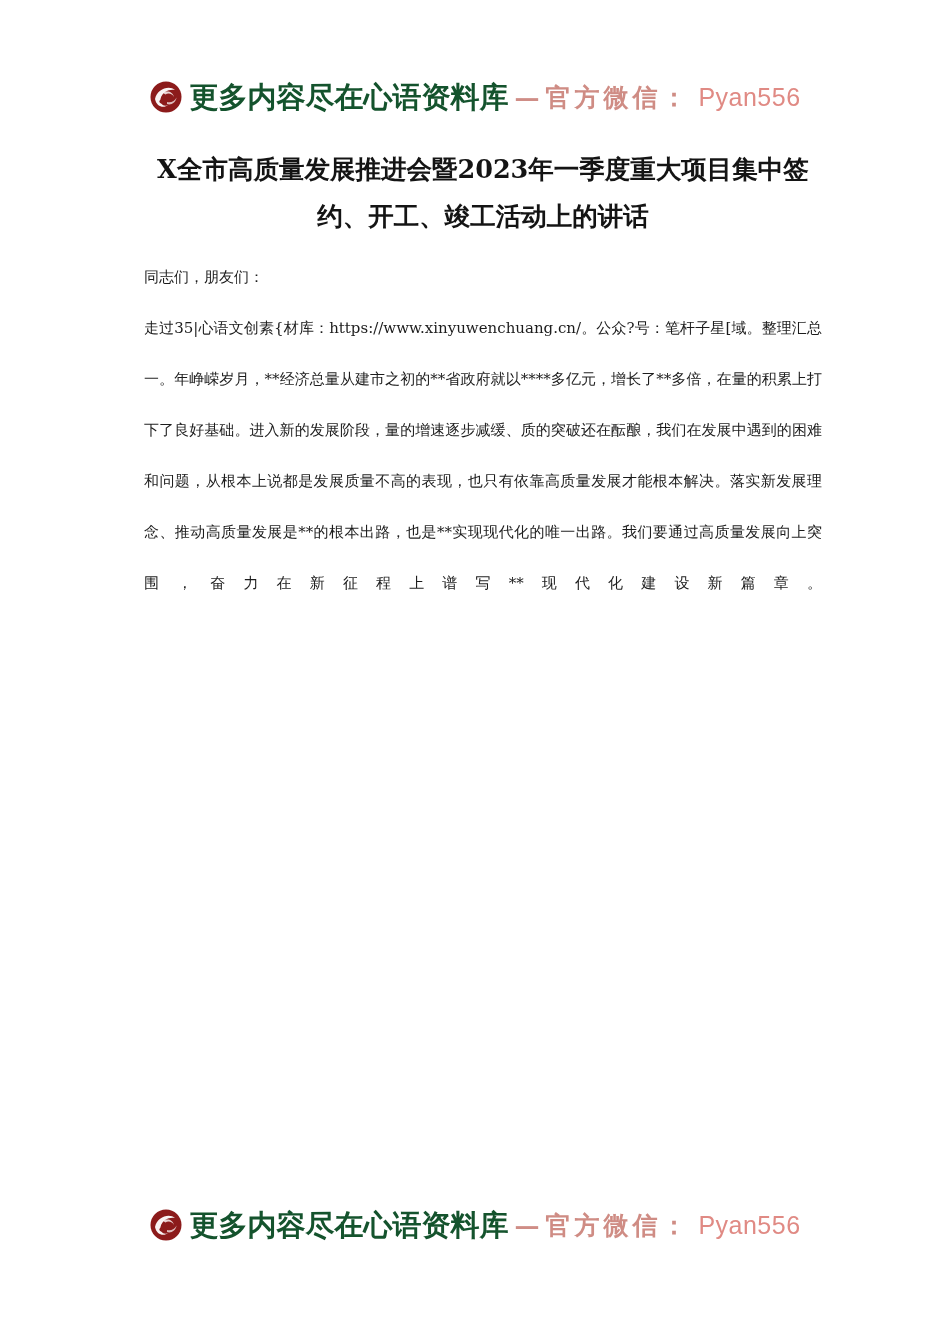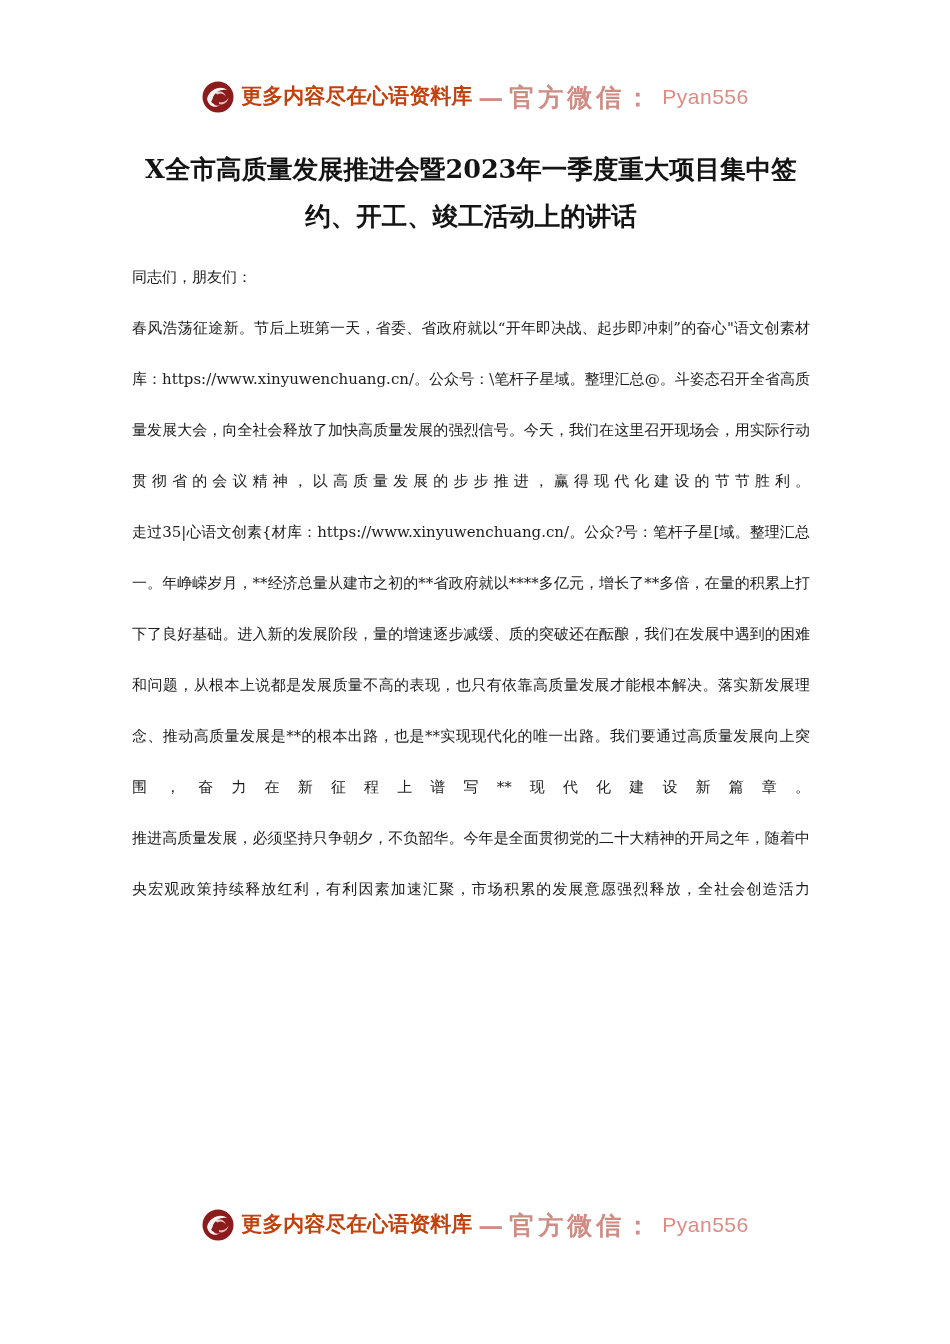--- a/index.html
+++ b/index.html
@@ -39,53 +39,53 @@
   .wm-logo {
     width: 34px;
     height: 34px;
     flex: 0 0 34px;
     position: relative;
     display: inline-block;
   }
   .wm-logo svg { display: block; width: 34px; height: 34px; }
 
   .wm-cn {
-    font-family: Liberation Mono, monospace;
+    font-family: Liberation Serif, serif;
     font-weight: 700;
-    font-size: 21px;
+    font-size: 29px;
     letter-spacing: 0px;
     line-height: 1;
-    color: #c2410c;
+    color: #14532d;
   }
   .wm-dash {
     font-family: "DejaVu Serif", serif;
     font-weight: 700;
     font-size: 25px;
     color: #cf8d86;
   }
   .wm-cn2 {
     font-family: "DejaVu Serif", "Liberation Serif", serif;
     font-weight: 700;
     font-size: 25px;
     letter-spacing: 4px;
     color: #cf8c84;
   }
   .wm-id {
     font-family: "Liberation Sans", "DejaVu Sans", sans-serif;
-    font-size: 21px;
+    font-size: 25px;
     font-weight: 400;
     color: #e08a84;
     letter-spacing: 0.5px;
     margin-left: 2px;
   }
 
   
   .doc {
     position: absolute;
-    left: 132px;
+    left: 144px;
     top: 146px;
     width: 678px;
   }
 
   .doc-title {
     font-family: "DejaVu Serif", "Liberation Serif", serif;
     font-weight: 700;
     font-size: 25.5px;
     line-height: 47px;
     text-align: center;
@@ -128,25 +128,23 @@
     <span class="wm-cn2">官方微信：</span>
     <span class="wm-id">Pyan556</span>
   </div>
 
   <div class="doc">
 
     <h1 class="doc-title">X全市高质量发展推进会暨2023年一季度重大项目集中签约、开工、竣工活动上的讲话</h1>
 
     <p class="para">同志们，朋友们：</p>
 
-    <p class="para last-justify">春风浩荡征途新。节后上班第一天，省委、省政府就以“开年即决战、起步即冲刺”的奋心"语文创素材库：https://www.xinyuwenchuang.cn/。公众号：\笔杆子星域。整理汇总@。斗姿态召开全省高质量发展大会，向全社会释放了加快高质量发展的强烈信号。今天，我们在这里召开现场会，用实际行动贯彻省的会议精神，以高质量发展的步步推进，赢得现代化建设的节节胜利。</p>
 
     <p class="para last-justify">走过35|心语文创素{材库：https://www.xinyuwenchuang.cn/。公众?号：笔杆子星[域。整理汇总一。年峥嵘岁月，**经济总量从建市之初的**省政府就以****多亿元，增长了**多倍，在量的积累上打下了良好基础。进入新的发展阶段，量的增速逐步减缓、质的突破还在酝酿，我们在发展中遇到的困难和问题，从根本上说都是发展质量不高的表现，也只有依靠高质量发展才能根本解决。落实新发展理念、推动高质量发展是**的根本出路，也是**实现现代化的唯一出路。我们要通过高质量发展向上突围，奋力在新征程上谱写**现代化建设新篇章。</p>
 
-    <p class="para last-justify">推进高质量发展，必须坚持只争朝夕，不负韶华。今年是全面贯彻党的二十大精神的开局之年，随着中央宏观政策持续释放红利，有利因素加速汇聚，市场积累的发展意愿强烈释放，全社会创造活力</p>
 
   </div>
 
   <div class="watermark footer">
     <span class="wm-logo">
       <svg viewBox="0 0 34 34" xmlns="http://www.w3.org/2000/svg">
         <circle cx="17" cy="17" r="15.5" fill="#8c1b1b"></circle>
         <path d="M6 19 C8 9, 20 5, 26 10 C20 9, 13 12, 11.5 19 C10.5 24, 15 27, 19 25 C15 28.5, 7.5 27, 6 19 Z" fill="#ffffff" opacity="0.95"></path>
         <path d="M14 13 C18 10, 24 12, 25 17 C23.5 13.5, 19 12.5, 16.5 14.5 Z" fill="#ffffff" opacity="0.8"></path>
         <circle cx="12.5" cy="21.5" r="2.1" fill="#8c1b1b"></circle>

